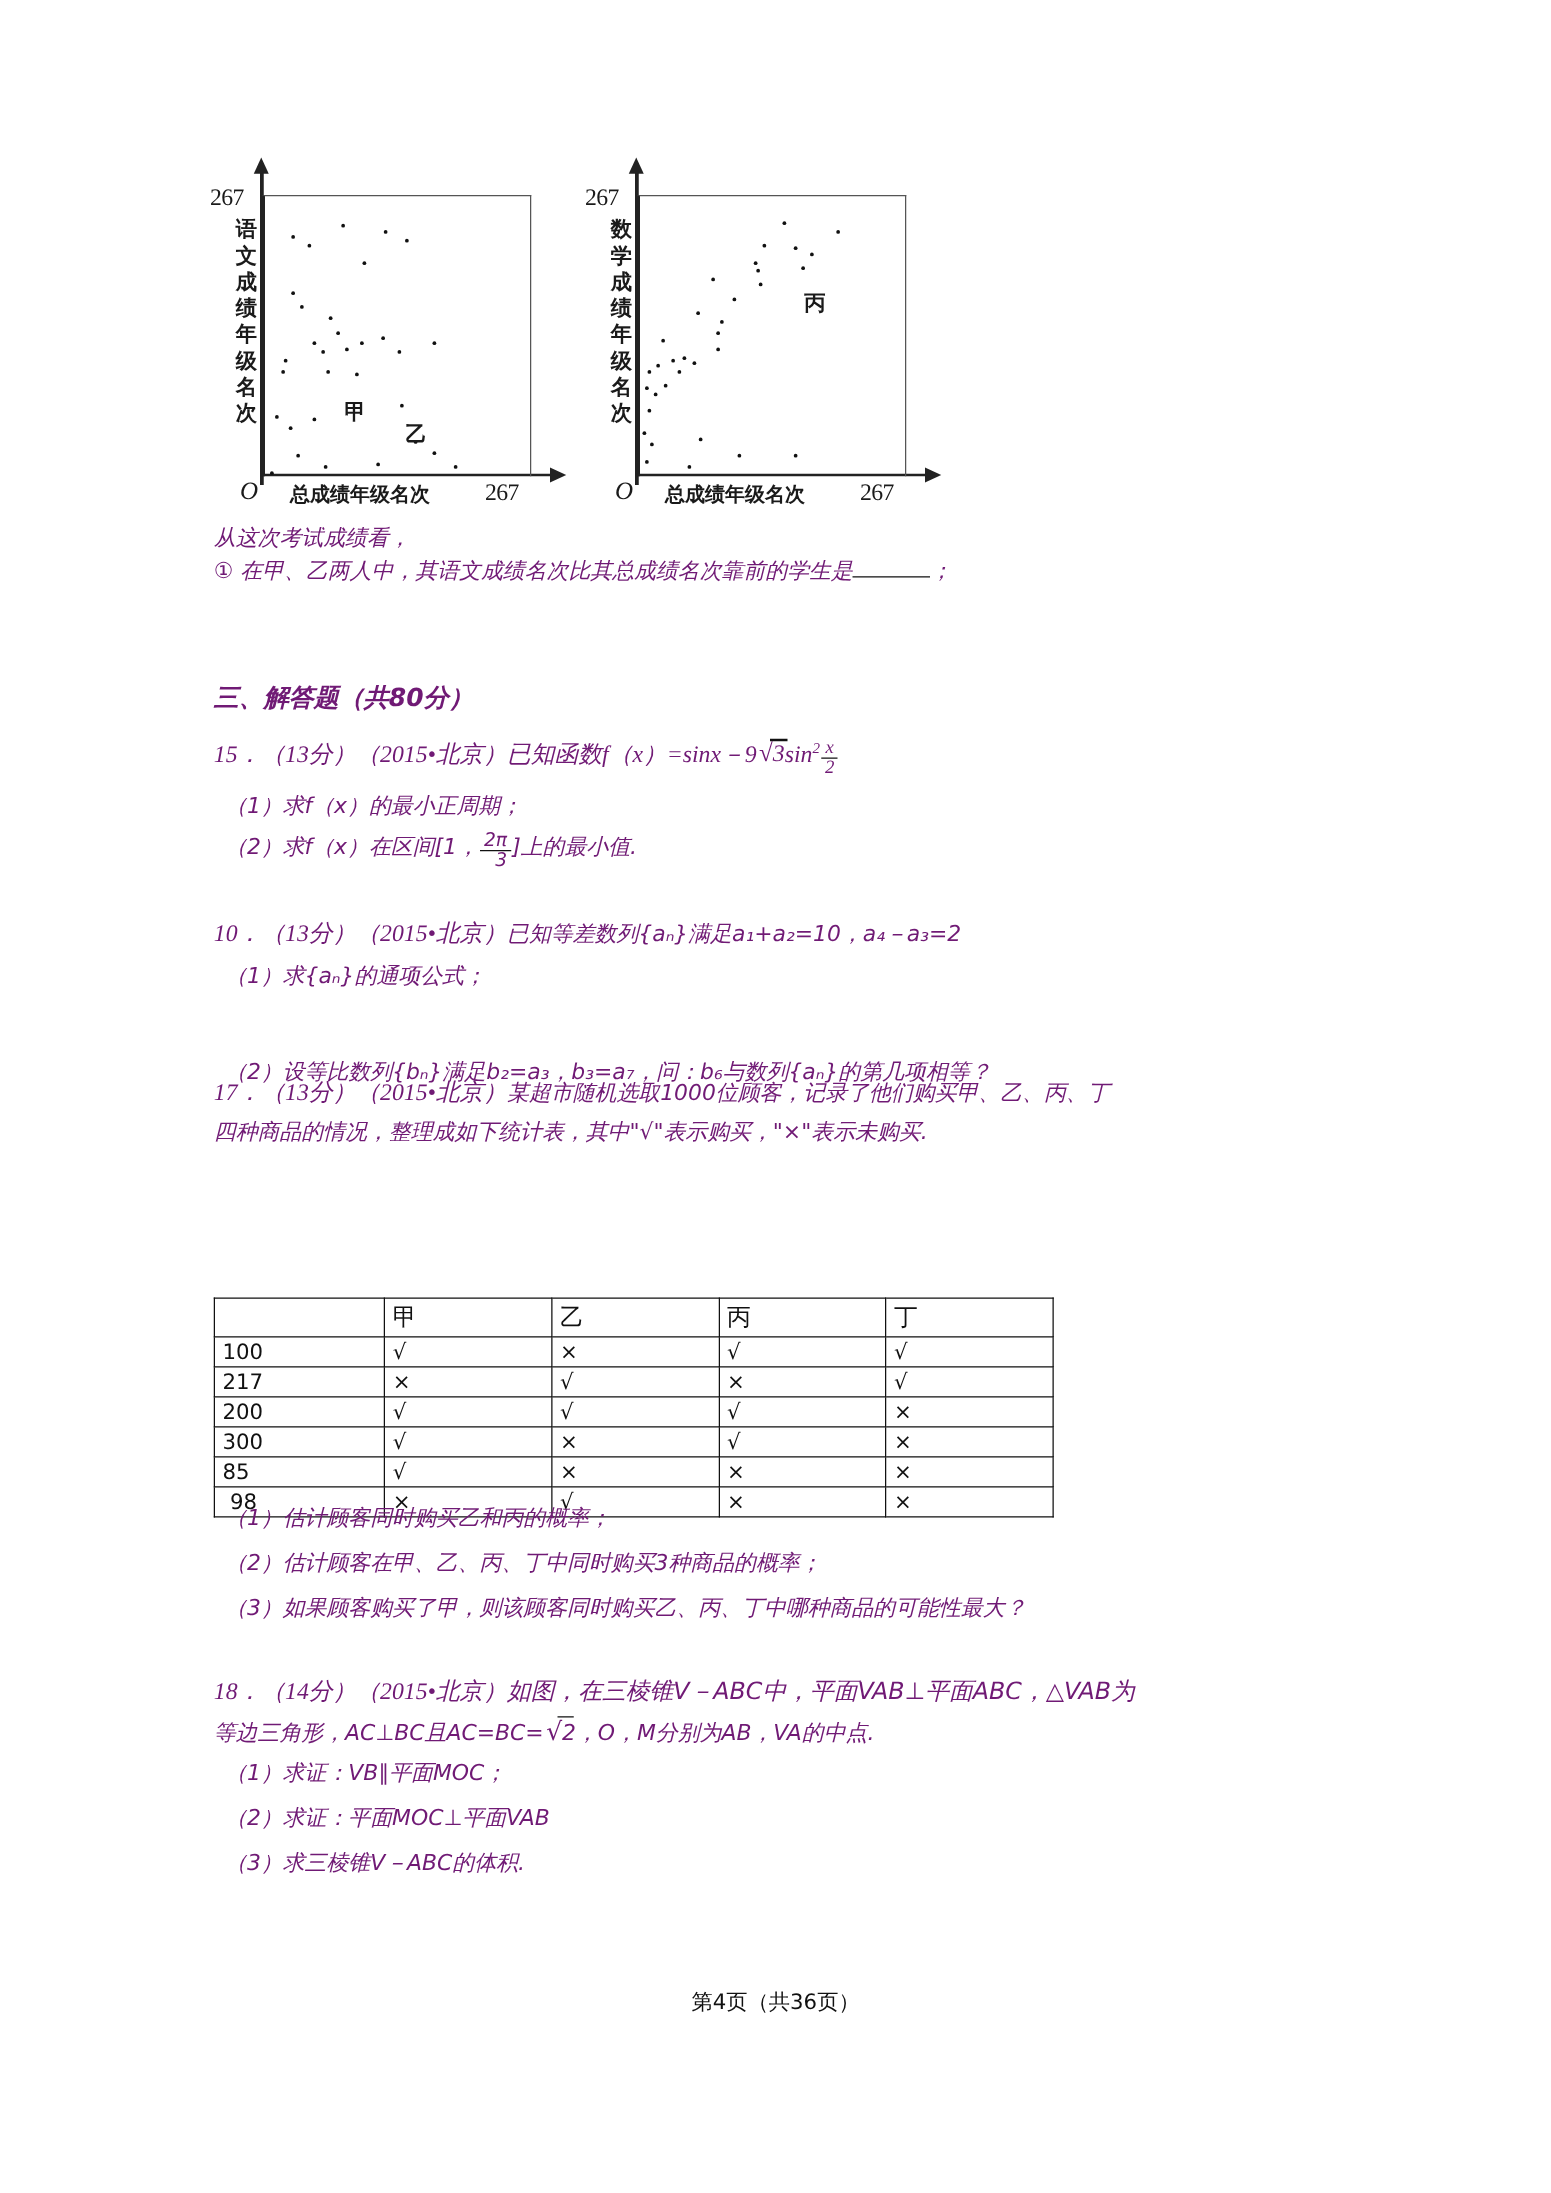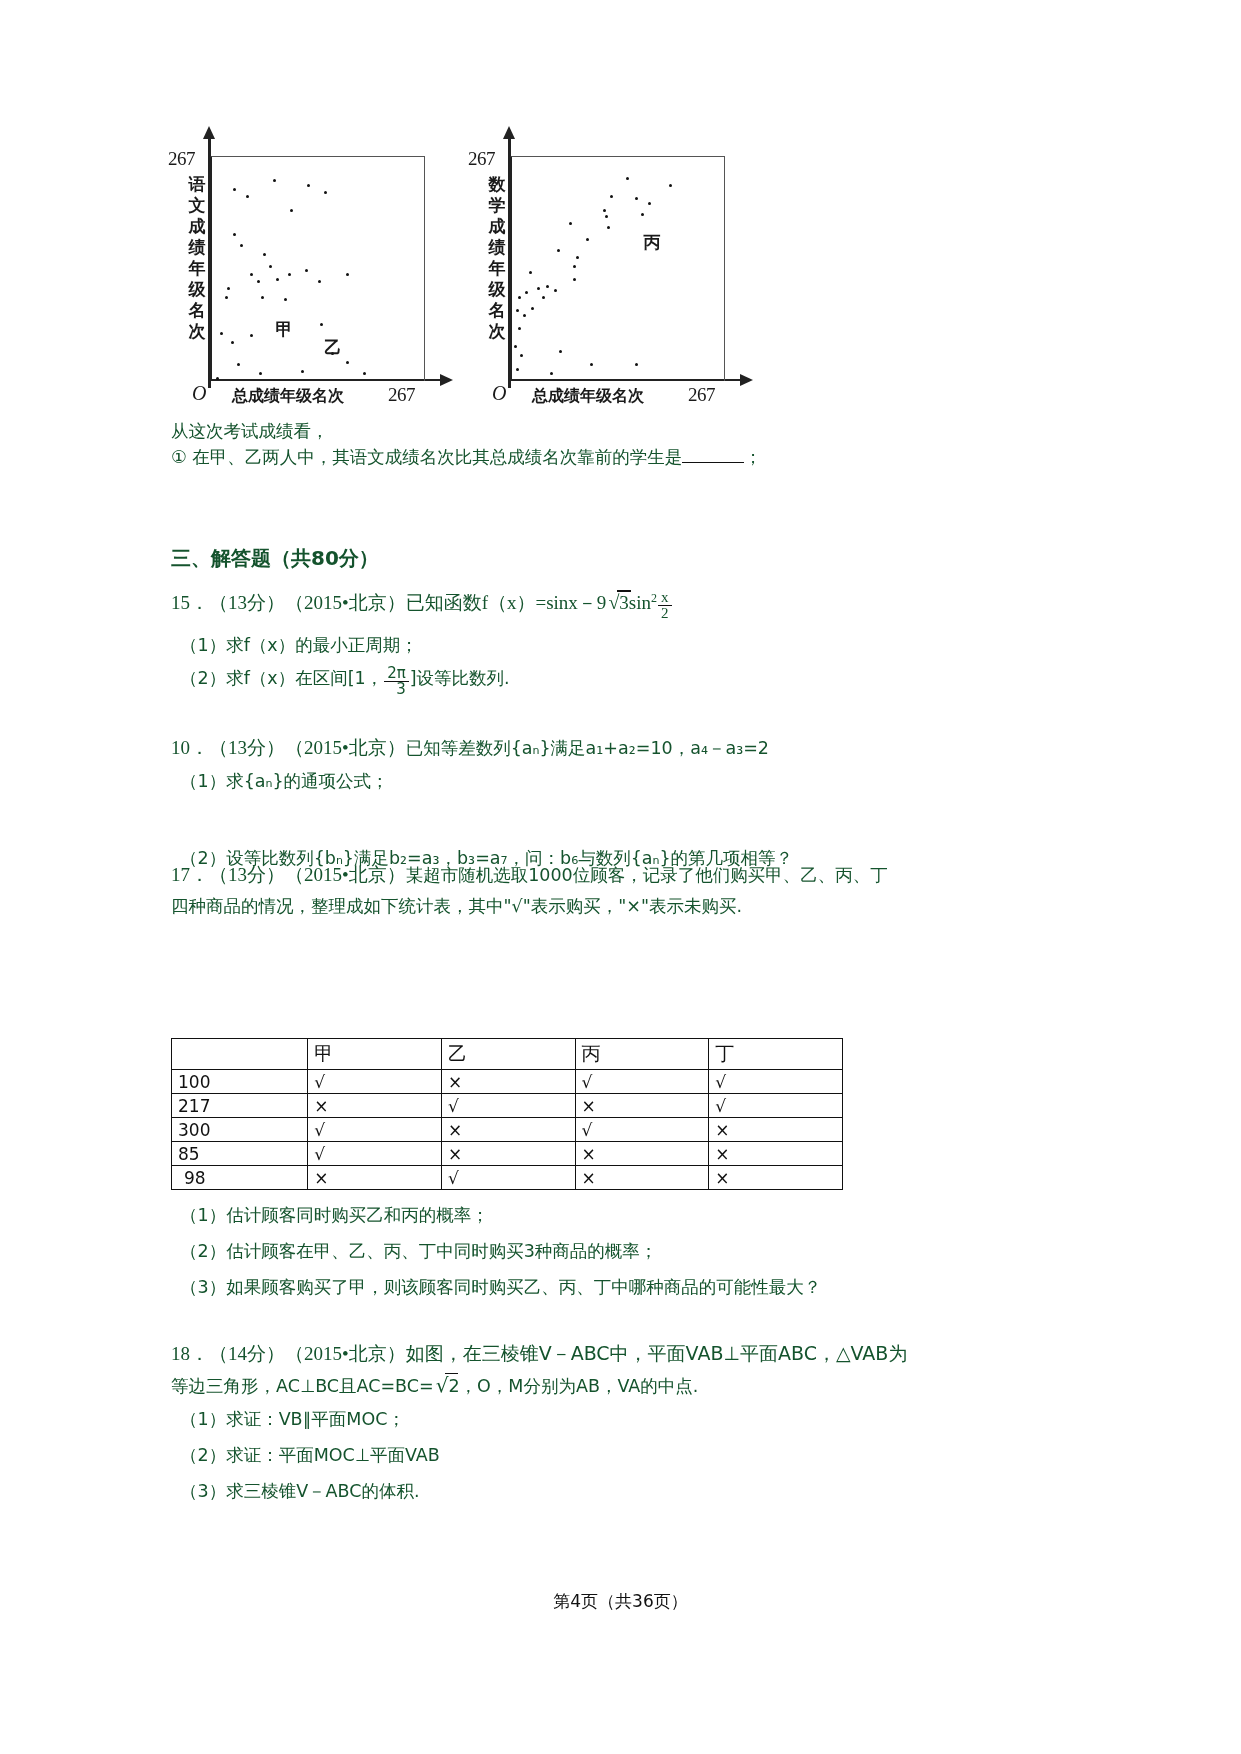--- a/index.html
+++ b/index.html
@@ -74,21 +74,22 @@
     font-family:"DejaVu Sans", sans-serif;
   }
 
   
   .tx {
     position:absolute;
     font-family:"DejaVu Sans", sans-serif;
     font-size:17.5px;
     line-height:26px;
     white-space:nowrap;
-    color:#14532d;
+    color:#701a75;
+    font-style:italic;
   }
   .tx.serif { font-family:"Liberation Serif", serif; font-size:19px; }
   .bold { font-weight:700; }
   .blank { display:inline-block; border-bottom:1.4px solid #111; width:62px; }
   .blank.sm { width:52px; }
 
   .frac {
     display:inline-block; vertical-align:-9px; text-align:center;
     font-size:15px; line-height:15px; margin:0 1px;
   }
@@ -249,21 +250,21 @@
   <div class="tx" style="left:171px; top:418px;">从这次考试成绩看，</div>
   <div class="tx" style="left:171px; top:444px;"><span>① 在甲、乙两人中，其语文成绩名次比其总成绩名次靠前的学生是</span><span class="blank"></span><span>；</span></div>
 
   <div class="tx bold" style="left:171px; top:545px; font-size:20px;">三、解答题（共80分）</div>
 
   <div class="tx serif" style="left:171px; top:585px;">
     <span>15．</span><span>（13分）</span><span>（2015•北京）</span><span>已知函数f（x）=sinx－9</span><span class="rad"><span class="sym">√</span><span class="bar" style="width:14px;"></span><span>3</span></span><span>sin</span><sup>2</sup><span class="frac"><span class="n">x</span><span class="d">2</span></span>
   </div>
   <div class="tx" style="left:180px; top:632px;">（1）求f（x）的最小正周期；</div>
   <div class="tx" style="left:180px; top:665px;">
-    <span>（2）求f（x）在区间[1，</span><span class="frac" style="vertical-align:-10px;text-align:right;"><span class="n">2π</span><span class="d">3</span></span><span>]设等比数列.</span>
+    <span>（2）求f（x）在区间[1，</span><span class="frac" style="vertical-align:-10px;text-align:right;"><span class="n">2π</span><span class="d">3</span></span><span>]上的最小值.</span>
   </div>
 
   <div class="tx serif" style="left:171px; top:735px;">
     <span>10．</span><span>（13分）</span><span>（2015•北京）</span><span style="font-family:'DejaVu Sans',sans-serif;font-size:17.5px;">已知等差数列{aₙ}满足a₁+a₂=10，a₄－a₃=2</span>
   </div>
   <div class="tx" style="left:180px; top:768px;">（1）求{aₙ}的通项公式；</div>
   <div class="tx" style="left:180px; top:845px;">（2）设等比数列{bₙ}满足b₂=a₃，b₃=a₇，问：b₆与数列{aₙ}的第几项相等？</div>
 
   <div class="tx serif" style="left:171px; top:862px;">
     <span>17．</span><span>（13分）</span><span>（2015•北京）</span><span style="font-family:'DejaVu Sans',sans-serif;font-size:17.5px;">某超市随机选取1000位顾客，记录了他们购买甲、乙、丙、丁</span>
@@ -287,20 +288,27 @@
           <td class="c mark">√</td>
         </tr>
         <tr>
           <td class="c0">217</td>
           <td class="c mark">×</td>
           <td class="c mark">√</td>
           <td class="c mark">×</td>
           <td class="c mark">√</td>
         </tr>
         <tr>
+          <td class="c0">200</td>
+          <td class="c mark">√</td>
+          <td class="c mark">√</td>
+          <td class="c mark">√</td>
+          <td class="c mark">×</td>
+        </tr>
+        <tr>
           <td class="c0">300</td>
           <td class="c mark">√</td>
           <td class="c mark">×</td>
           <td class="c mark">√</td>
           <td class="c mark">×</td>
         </tr>
         <tr>
           <td class="c0">85</td>
           <td class="c mark">√</td>
           <td class="c mark">×</td>

